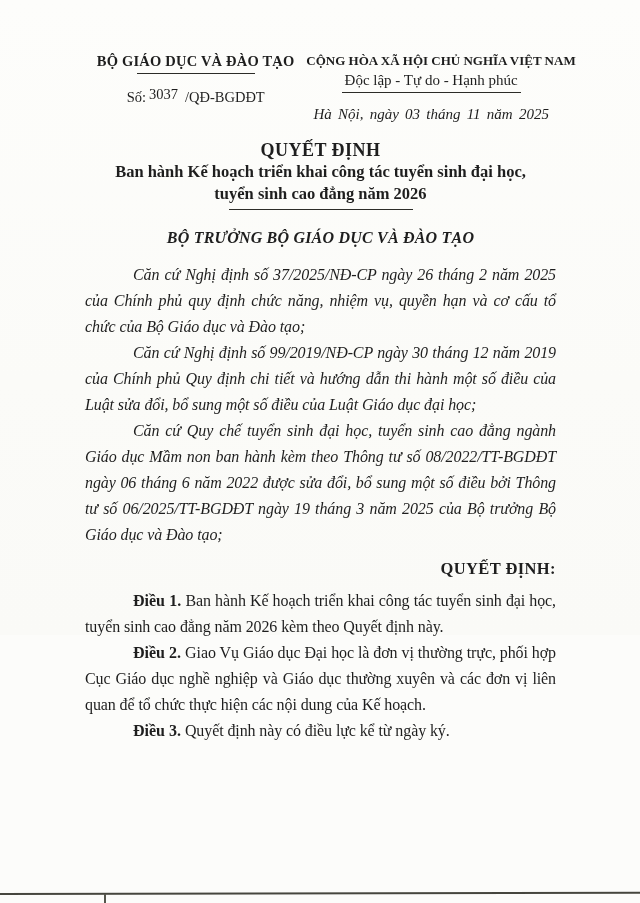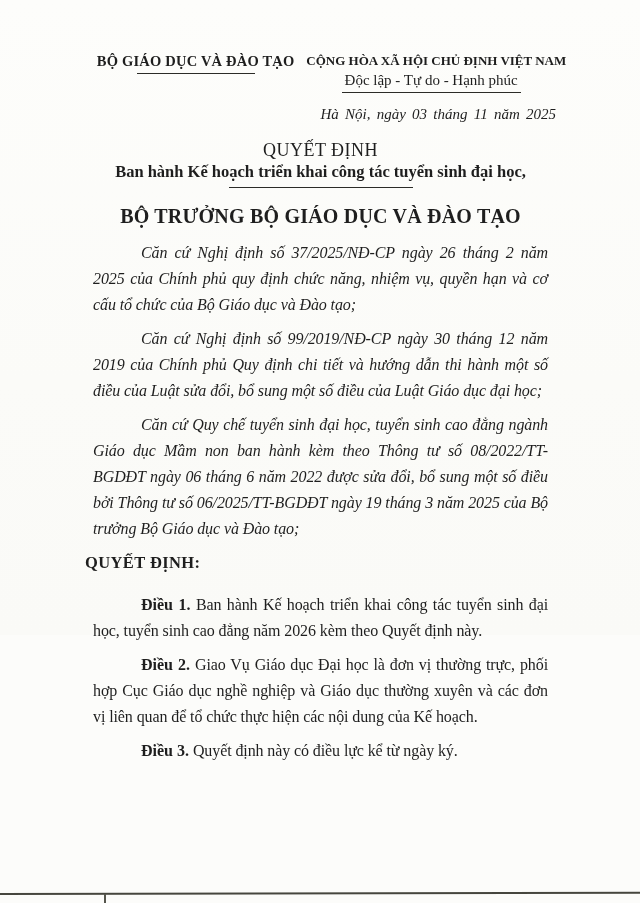--- a/index.html
+++ b/index.html
@@ -28,67 +28,69 @@
   }
   .ministry-rule { width: 118px; border-top: 1.6px solid #2c2c28; margin: 3px auto 0; }
   .so-line { margin-top: 15px; font-size: 14.5px; white-space: nowrap; }
   .so-number { position: relative; top: -3px; padding: 0 7px 0 3px; }
   .national-line1 { font-weight: bold; font-size: 13px; line-height: 17px; white-space: nowrap; }
   .national-line2 {
     display: inline-block; font-weight: normal; font-size: 15px; line-height: 19px;
     border-bottom: 1.6px solid #2c2c28; padding: 0 3px 2px; margin-top: 2px;
     white-space: nowrap;
   }
-  .date-line { margin-top: 13px; font-style: italic; font-size: 15px; word-spacing: 2.5px; white-space: nowrap; text-align: right; }
+  .date-line { margin-top: 13px; font-style: italic; font-size: 15px; word-spacing: 2.5px; white-space: nowrap; }
 
   
   .title-block { text-align: center; margin-top: 16px; }
-  .doc-title { font-weight: normal; font-size: 18px; line-height: 22px; letter-spacing: 0.5px; }
+  .doc-title { font-weight: bold; font-size: 18px; line-height: 22px; letter-spacing: 0.5px; }
   .doc-subtitle { font-weight: bold; font-size: 16.5px; line-height: 22px; }
   .subtitle-rule { width: 184px; border-top: 1.6px solid #2c2c28; margin: 4px auto 0; }
-  .authority { font-weight: bold; font-size: 20px; line-height: 20px; margin-top: 18px; letter-spacing: 0.2px; }
+  .authority { font-weight: bold; font-size: 16px; line-height: 20px; margin-top: 18px; letter-spacing: 0.2px; font-style: italic; }
 
   
   .body-text { margin-top: 14px; font-size: 16px; line-height: 26px; text-align: justify; letter-spacing: -0.1px; }
-  .body-text p { margin: 8px; text-indent: 48px; }
+  .body-text p { margin: 0; text-indent: 48px; }
   .preamble { font-style: italic; }
   .decision-heading {
-    text-align: left; font-weight: bold; font-size: 16.5px;
-    text-indent: 0 !important; margin: 8px 0 16px !important; letter-spacing: 0.4px;
+    text-align: right; font-weight: bold; font-size: 16.5px;
+    text-indent: 0 !important; margin: 8px 0 6px !important; letter-spacing: 0.4px;
   }
   .article b { letter-spacing: 0; }
 
   
   .bottom-edge {
     position: absolute; left: 0; top: 893px; width: 640px; height: 2px;
     background: #46463e; transform: rotate(-0.12deg); transform-origin: left center;
   }
   .bottom-tick { position: absolute; left: 104px; top: 894px; width: 2px; height: 9px; background: #55554c; }
 </style>
 </head>
 <body>
 
 <div class="page">
   <div class="content">
 
     <div class="header">
       <div class="header-left">
         <div class="ministry-name">BỘ GIÁO DỤC VÀ ĐÀO TẠO</div>
         <div class="ministry-rule"></div>
+        <div class="so-line"><span>Số:</span><span class="so-number">3037</span><span>/QĐ-BGDĐT</span></div>
       </div>
       <div class="header-right">
-        <div class="national-line1">CỘNG HÒA XÃ HỘI CHỦ ĐỊNH VIỆT NAM</div>
+        <div class="national-line1">CỘNG HÒA XÃ HỘI CHỦ NGHĨA VIỆT NAM</div>
         <div><span class="national-line2">Độc lập - Tự do - Hạnh phúc</span></div>
         <div class="date-line">Hà Nội, ngày 03 tháng 11 năm 2025</div>
       </div>
     </div>
 
     <div class="title-block">
       <div class="doc-title">QUYẾT ĐỊNH</div>
       <div class="doc-subtitle">Ban hành Kế hoạch triển khai công tác tuyển sinh đại học,</div>
+      <div class="doc-subtitle">tuyển sinh cao đẳng năm 2026</div>
       <div class="subtitle-rule"></div>
       <div class="authority">BỘ TRƯỞNG BỘ GIÁO DỤC VÀ ĐÀO TẠO</div>
     </div>
 
     <div class="body-text">
       <p class="preamble">Căn cứ Nghị định số 37/2025/NĐ-CP ngày 26 tháng 2 năm 2025 của Chính phủ quy định chức năng, nhiệm vụ, quyền hạn và cơ cấu tổ chức của Bộ Giáo dục và Đào tạo;</p>
       <p class="preamble">Căn cứ Nghị định số 99/2019/NĐ-CP ngày 30 tháng 12 năm 2019 của Chính phủ Quy định chi tiết và hướng dẫn thi hành một số điều của Luật sửa đổi, bổ sung một số điều của Luật Giáo dục đại học;</p>
       <p class="preamble">Căn cứ Quy chế tuyển sinh đại học, tuyển sinh cao đẳng ngành Giáo dục Mầm non ban hành kèm theo Thông tư số 08/2022/TT-BGDĐT ngày 06 tháng 6 năm 2022 được sửa đổi, bổ sung một số điều bởi Thông tư số 06/2025/TT-BGDĐT ngày 19 tháng 3 năm 2025 của Bộ trưởng Bộ Giáo dục và Đào tạo;</p>
 
       <p class="decision-heading">QUYẾT ĐỊNH:</p>

